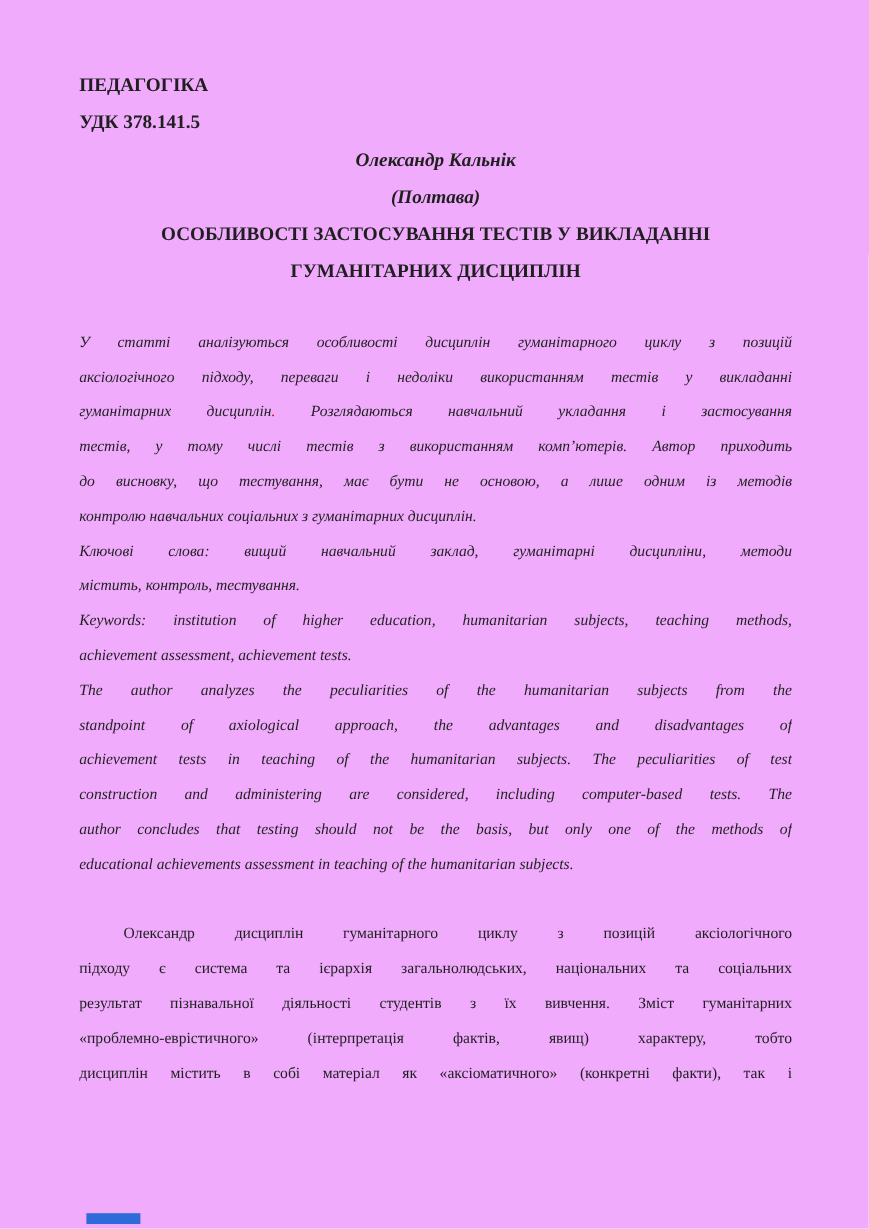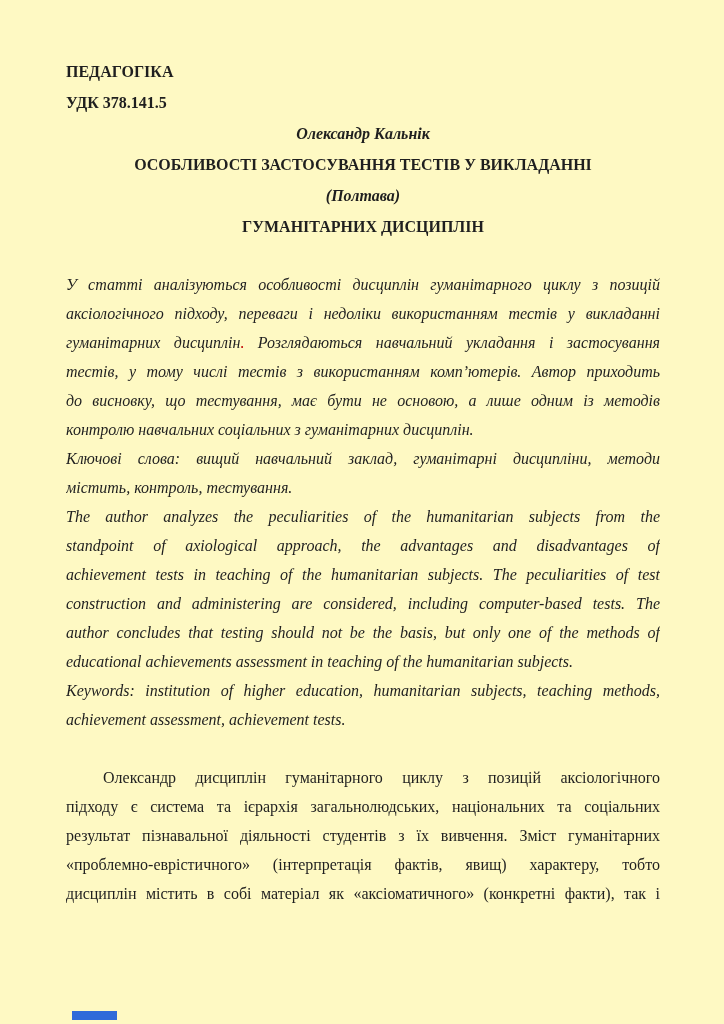--- a/index.html
+++ b/index.html
@@ -5,38 +5,38 @@
   html, body {
     margin: 0;
     padding: 0;
     background: #ffffff;
   }
   .page {
     position: relative;
     width: 724px;
     height: 1024px;
     box-sizing: border-box;
-    background: #fef9c3;
+    background: #f0abfc;
     color: #1f1f1f;
     font-family: "Liberation Serif", "DejaVu Serif", serif;
     padding: 57px 64px 0 66px;
     overflow: hidden;
   }
   .hdr {
     font-size: 16px;
     line-height: 29px;
     margin-bottom: 2px;
     white-space: nowrap;
   }
   .bold   { font-weight: 700; }
   .italic { font-style: italic; }
   .right  { text-align: center; }
   .center { text-align: center; white-space: normal; }
   .block {
-    font-size: 16px;
+    font-size: 13px;
     line-height: 29px;
   }
   .block .line {
     text-align: justify;
     text-align-last: justify;
     height: 29px;
     overflow: hidden;
   }
   .block .line.last {
     text-align-last: left;
@@ -54,50 +54,50 @@
   }
 </style>
 </head>
 <body>
 
 <div class="page">
 
   <div class="hdr bold">ПЕДАГОГІКА</div>
   <div class="hdr bold">УДК 378.141.5</div>
   <div class="hdr bold italic right">Олександр Кальнік</div>
+  <div class="hdr bold italic right">(Полтава)</div>
   <div class="hdr bold center">ОСОБЛИВОСТІ ЗАСТОСУВАННЯ ТЕСТІВ У ВИКЛАДАННІ</div>
-  <div class="hdr bold italic right">(Полтава)</div>
   <div class="hdr bold center">ГУМАНІТАРНИХ ДИСЦИПЛІН</div>
 
   <div class="block italic abstract-uk">
       <div class="line">У статті аналізуються особливості дисциплін гуманітарного циклу з позицій</div>
       <div class="line">аксіологічного підходу, переваги і недоліки використанням тестів у викладанні</div>
       <div class="line"><span>гуманітарних дисциплін</span><span style="color: rgb(192, 0, 0);">.</span><span> Розглядаються навчальний укладання і застосування</span></div>
       <div class="line">тестів, у тому числі тестів з використанням комп’ютерів. Автор приходить</div>
       <div class="line">до висновку, що тестування, має бути не основою, а лише одним із методів</div>
       <div class="line last">контролю навчальних соціальних з гуманітарних дисциплін.</div>
     </div>
 
   <div class="block italic">
       <div class="line">Ключові слова: вищий навчальний заклад, гуманітарні дисципліни, методи</div>
       <div class="line last">містить, контроль, тестування.</div>
     </div>
 
   <div class="block italic">
+      <div class="line">Keywords: institution of higher education, humanitarian subjects, teaching methods,</div>
+      <div class="line last">achievement assessment, achievement tests.</div>
+    </div>
+
+  <div class="block italic">
       <div class="line">The author analyzes the peculiarities of the humanitarian subjects from the</div>
       <div class="line">standpoint of axiological approach, the advantages and disadvantages of</div>
       <div class="line">achievement tests in teaching of the humanitarian subjects. The peculiarities of test</div>
       <div class="line">construction and administering are considered, including computer-based tests. The</div>
       <div class="line">author concludes that testing should not be the basis, but only one of the methods of</div>
       <div class="line last">educational achievements assessment in teaching of the humanitarian subjects.</div>
-    </div>
-
-  <div class="block italic">
-      <div class="line">Keywords: institution of higher education, humanitarian subjects, teaching methods,</div>
-      <div class="line last">achievement assessment, achievement tests.</div>
     </div>
 
   <div class="block body-par">
       <div class="line">Олександр дисциплін гуманітарного циклу з позицій аксіологічного</div>
       <div class="line">підходу є система та ієрархія загальнолюдських, національних та соціальних</div>
       <div class="line">результат пізнавальної діяльності студентів з їх вивчення. Зміст гуманітарних</div>
       <div class="line">«проблемно-еврістичного» (інтерпретація фактів, явищ) характеру, тобто</div>
       <div class="line">дисциплін містить в собі матеріал як «аксіоматичного» (конкретні факти), так і</div>
     </div>
 

